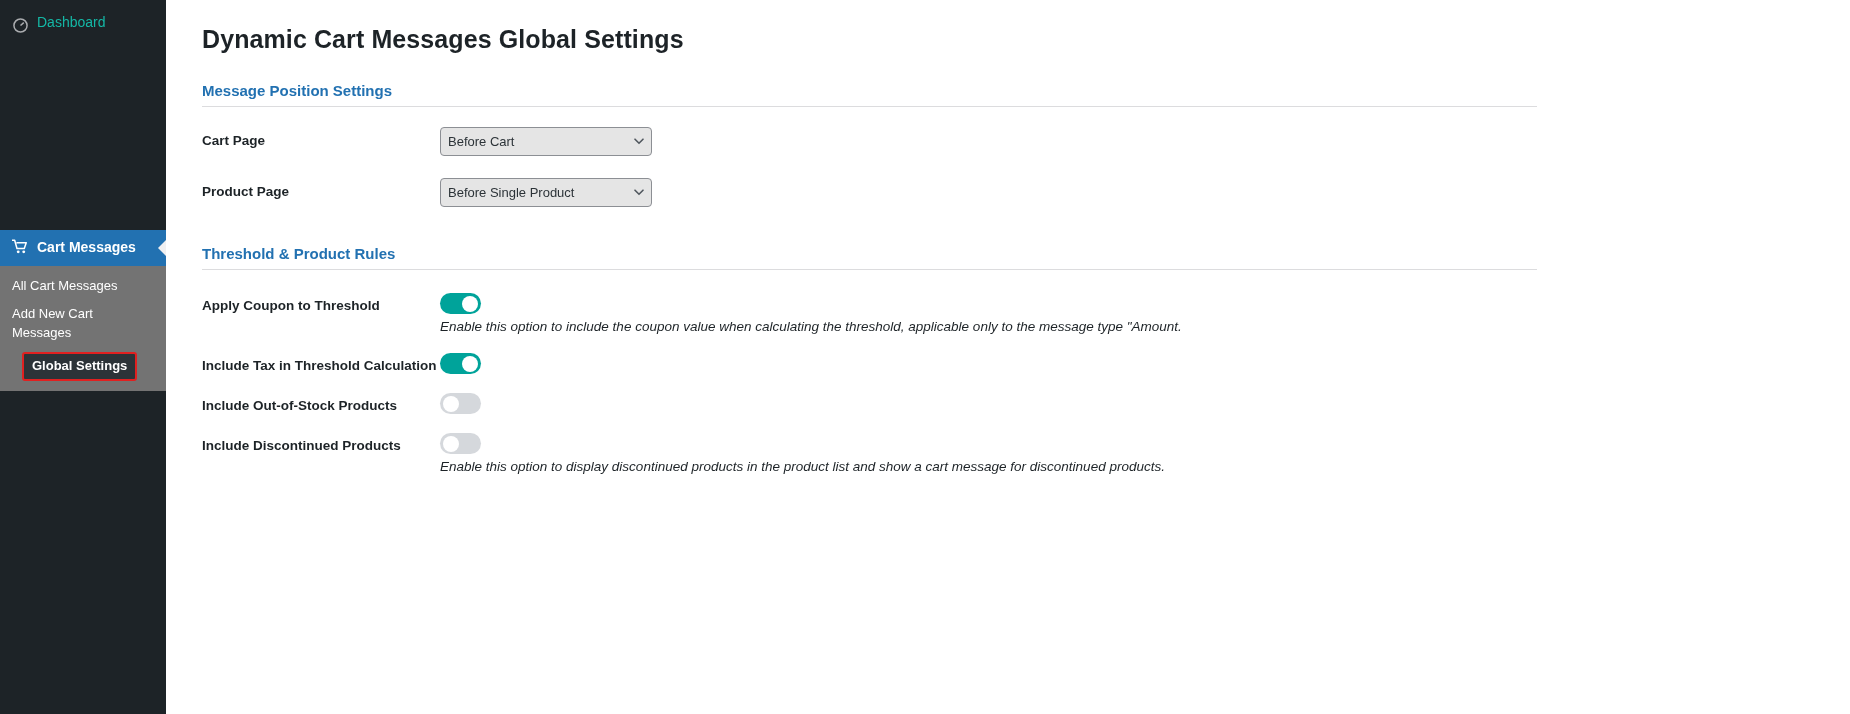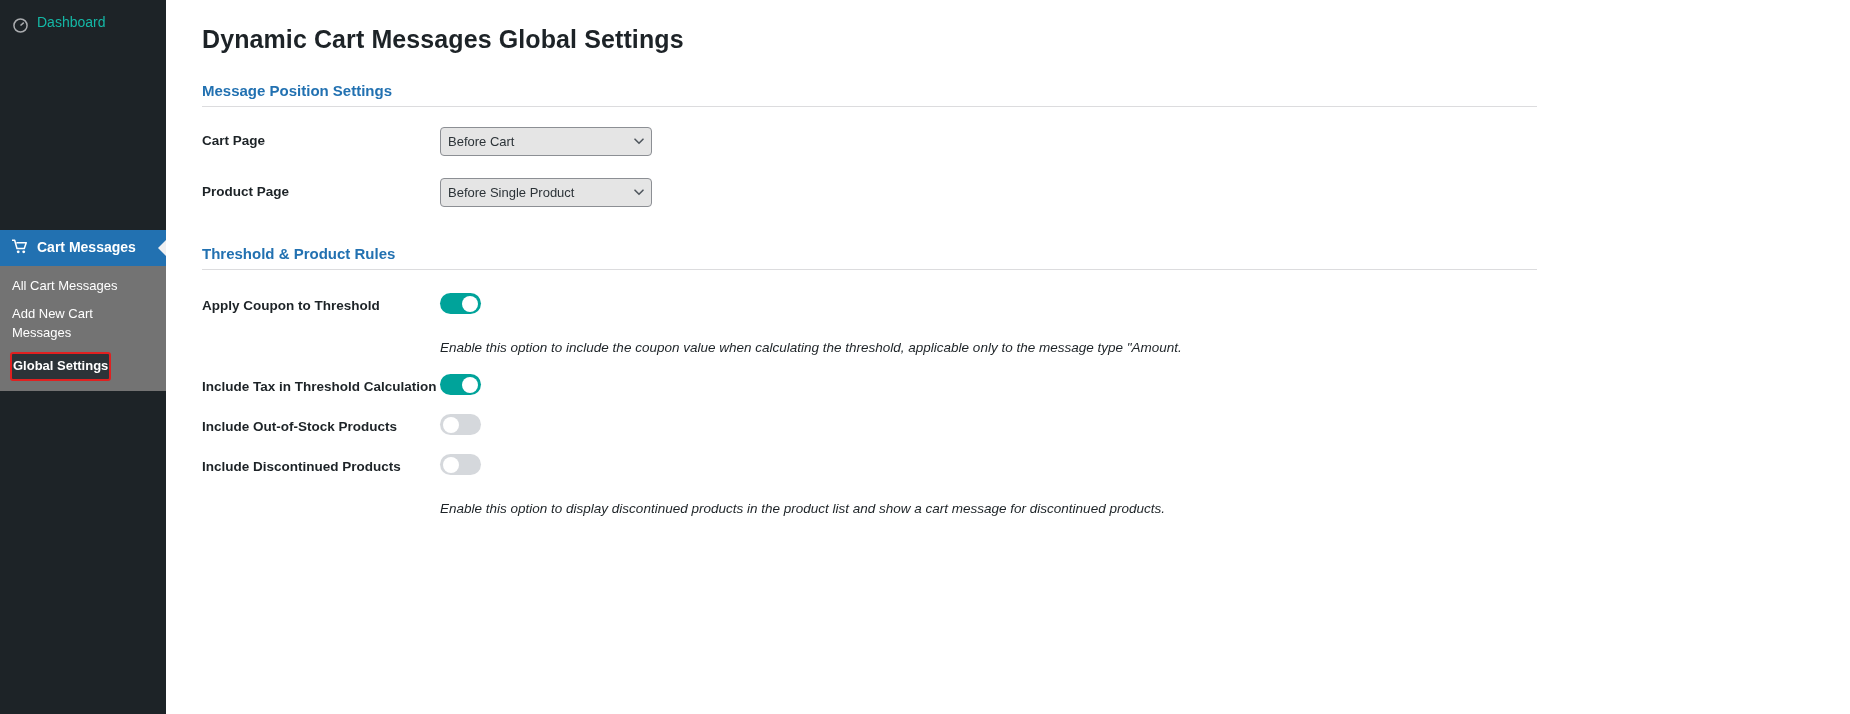--- a/index.html
+++ b/index.html
@@ -78,22 +78,22 @@
     color: #ffffff;
     line-height: 1.45;
   }
   .sb-sub-item.active {
     font-weight: 700;
   }
   .sb-sub-item.boxed {
     display: inline-block;
     border: 2px solid #e02020;
     border-radius: 3px;
-    margin-left: 10px;
-    padding: 3px 1px;
+    margin-left: 22px;
+    padding: 3px 8px;
     background: #2c3338;
   }
   .sb-bottom-fill {
     background: #1d2327;
     flex: 1;
     height: 100%;
   }
 
   
   .content {
@@ -183,21 +183,21 @@
     font-style: italic;
     font-size: 13.5px;
     color: #1d2327;
     margin: 10px 0 0 0;
   }
   .toggle-row {
     display: flex;
     align-items: center;
   }
   .toggle-group { margin-bottom: 16px; }
-  .toggle-group .hint { margin-left: 238px; margin-top: 26px; font-style: italic; }
+  .toggle-group .hint { margin-left: 238px; margin-top: 5px; font-style: italic; }
 </style>
 </head>
 <body>
 
 <div class="screen">
 
   <div class="sidebar">
     <div class="sb-top">
       <div class="sb-item">
         <span class="ic">

